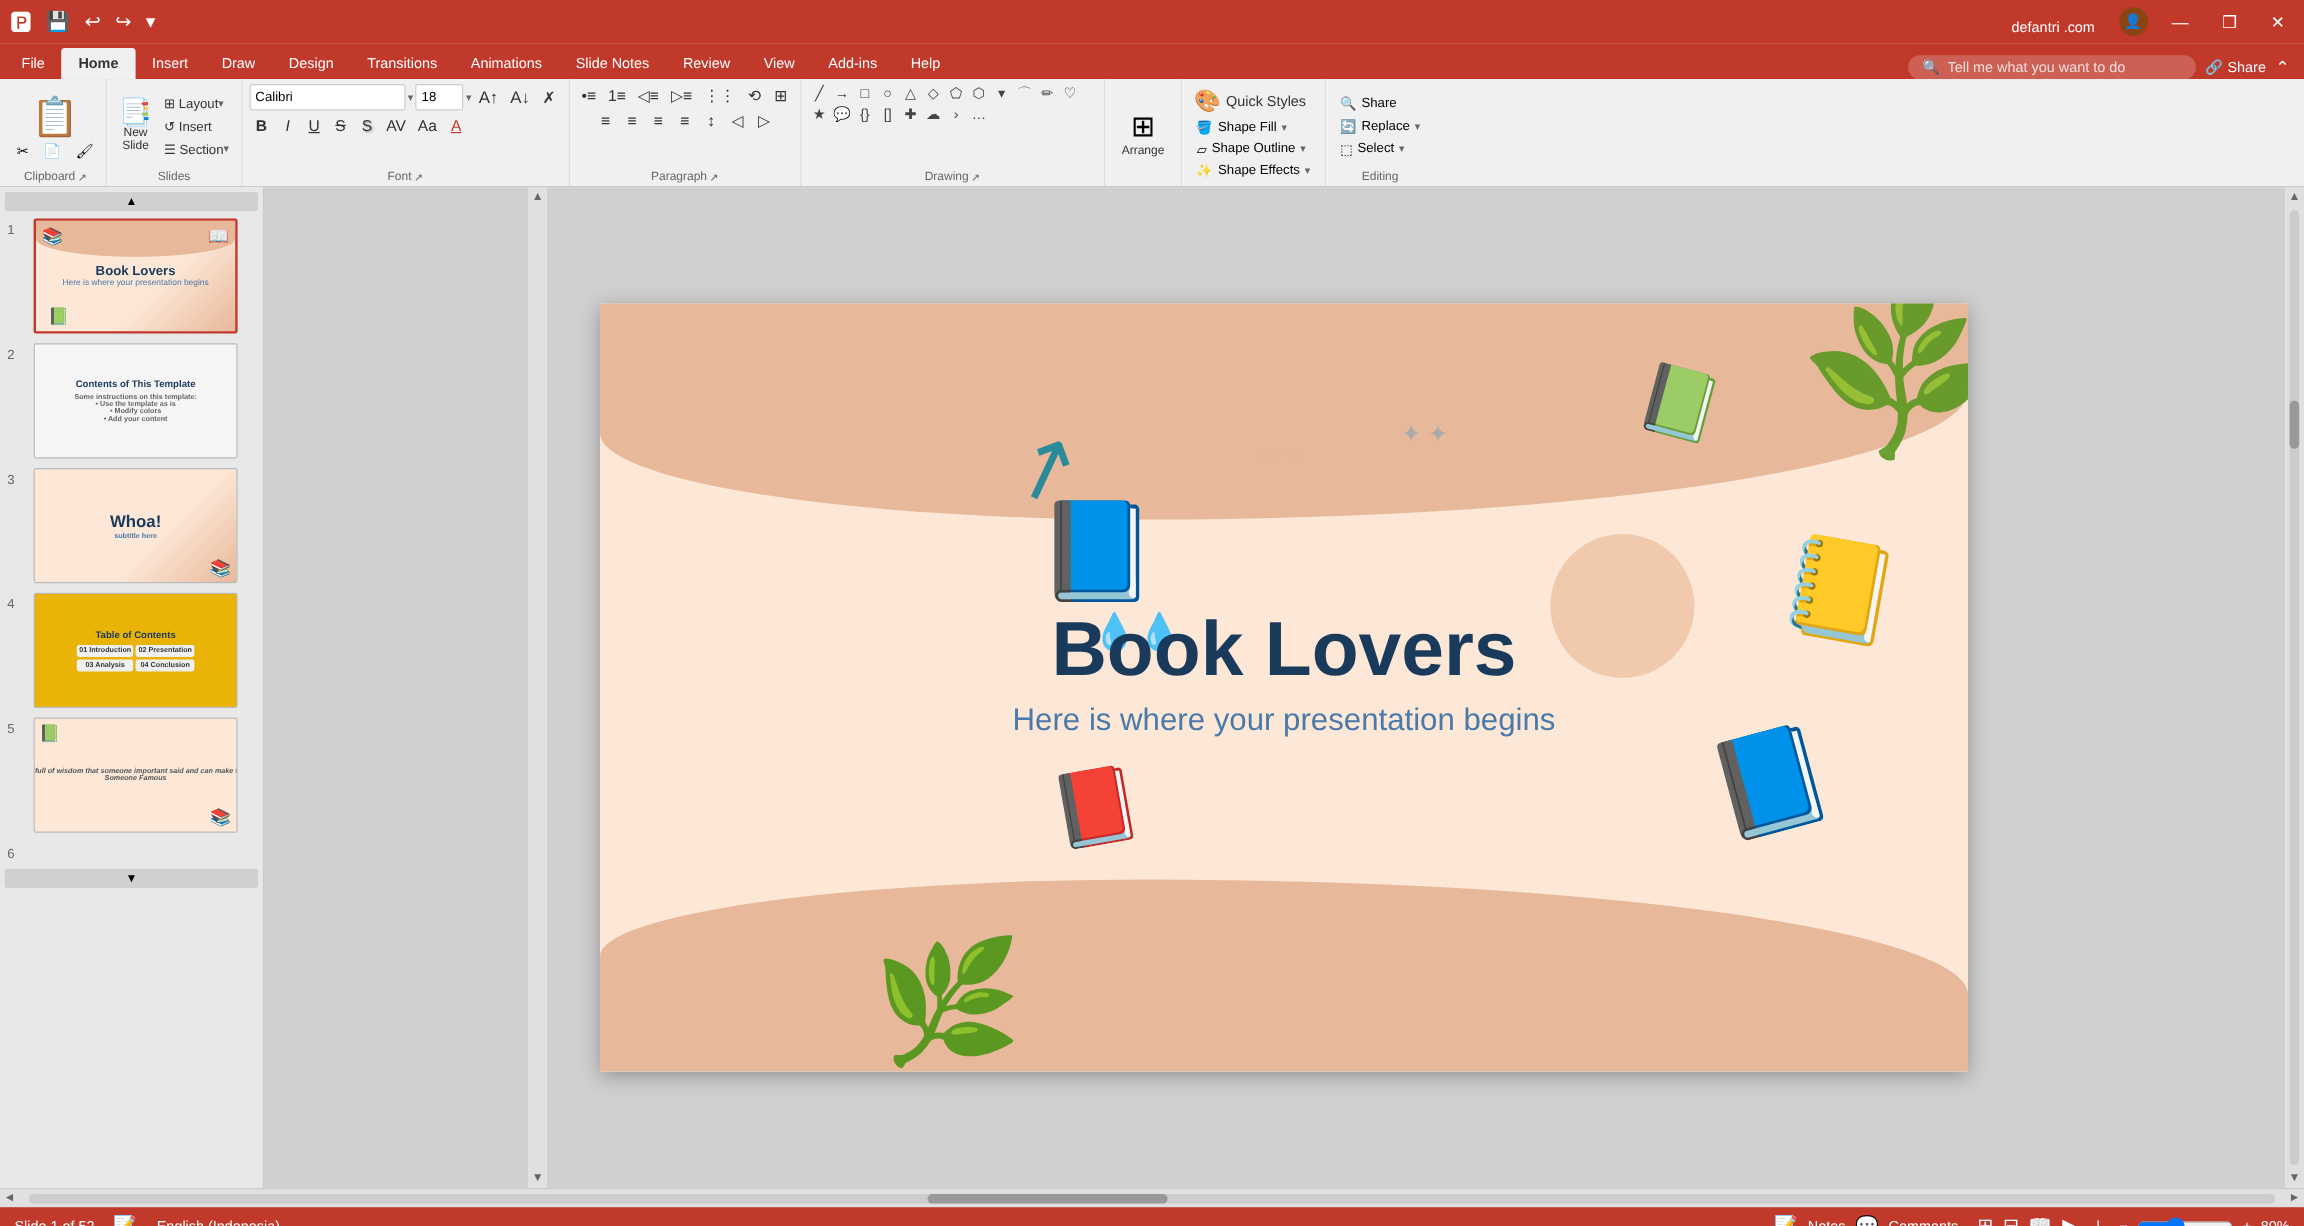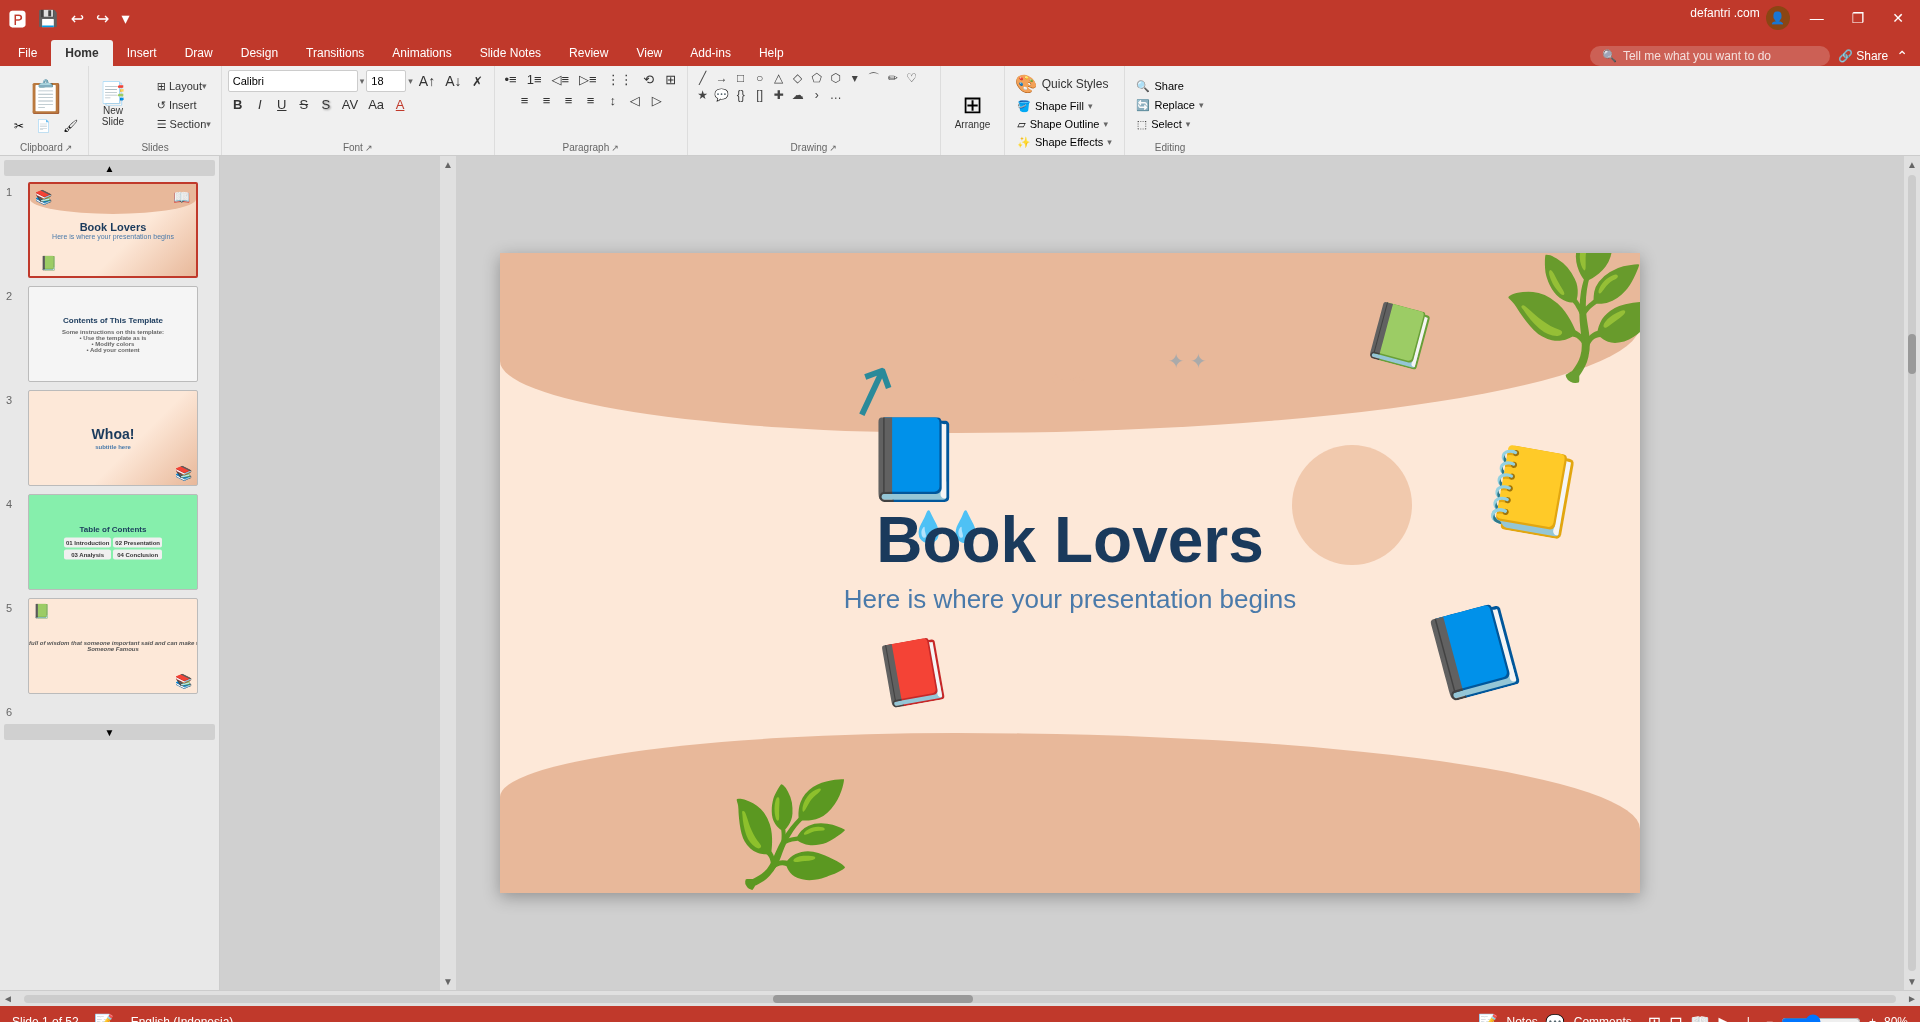--- a/index.html
+++ b/index.html
@@ -87,21 +87,20 @@
 
     .rbn-btn-lg {
       display: flex;
       flex-direction: row;
       align-items: center;
       padding: 2px 4px;
       cursor: pointer;
       border-radius: 3px;
       font-size: 11px;
       color: #333;
-      margin-left: 20px;
     }
     .paste-big-btn {
       font-size: 32px;
       cursor: pointer;
       padding: 2px 8px;
       border-radius: 3px;
     }
     .paste-small-btns { display: flex; gap: 4px; }
     .paste-sm-btn { font-size: 12px; cursor: pointer; padding: 1px 4px; border-radius: 2px; }
 
@@ -258,21 +257,21 @@
     .book-icon {
       position: absolute;
       z-index: 5;
       font-size: 60px;
     }
 
     
     .thumb-1 { background: linear-gradient(135deg, #fde8d8 60%, #e8b89a 100%); }
     .thumb-2 { background: #f5f5f5; }
     .thumb-3 { background: linear-gradient(135deg, #fde8d8 60%, #e8b89a 100%); }
-    .thumb-4 { background: #86efac; }
+    .thumb-4 { background: #eab308; }
     .thumb-5 { background: #fde8d8; }
     .thumb-6 { background: linear-gradient(180deg, #e8b89a 30%, #fde8d8 100%); }
 
     .thumb-title {
       position: absolute;
       top: 50%;
       left: 50%;
       transform: translate(-50%, -50%);
       font-size: 9px;
       font-weight: bold;
@@ -289,21 +288,21 @@
     .search-input {
       background: transparent;
       border: none;
       outline: none;
       color: white;
       font-size: 12px;
       width: 100%;
     }
     .search-input::placeholder { color: rgba(255,255,255,0.8); }
 
-    .user-area { display: flex; align-items: flex-start; gap: 6px; color: white; font-size: 12px; }
+    .user-area { display: flex; align-items: flex-end; gap: 20px; color: white; font-size: 12px; }
     .avatar { width: 24px; height: 24px; border-radius: 50%; background: #8b4513; display: flex; align-items: center; justify-content: center; font-size: 12px; color: white; overflow: hidden; }
 
     
     #quick-access { display: flex; align-items: center; gap: 4px; }
     .qa-btn { color: white; font-size: 16px; cursor: pointer; padding: 2px 4px; border-radius: 2px; }
     .shape-btn {
       width: 18px;
       height: 16px;
       display: flex;
       align-items: center;

